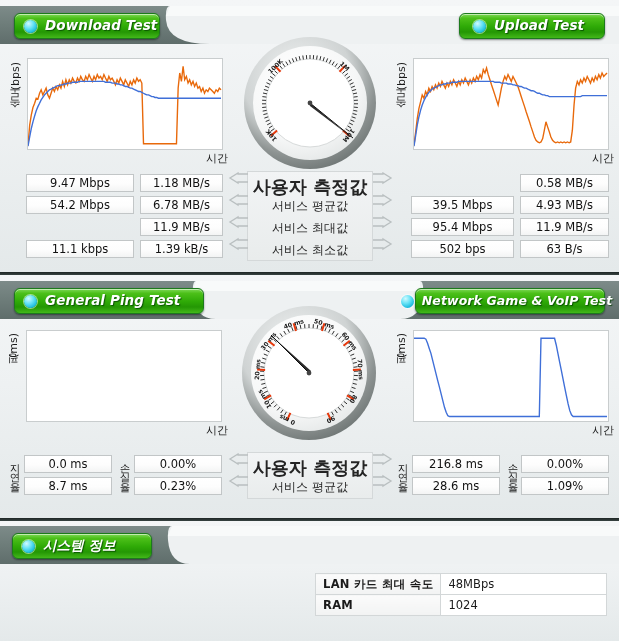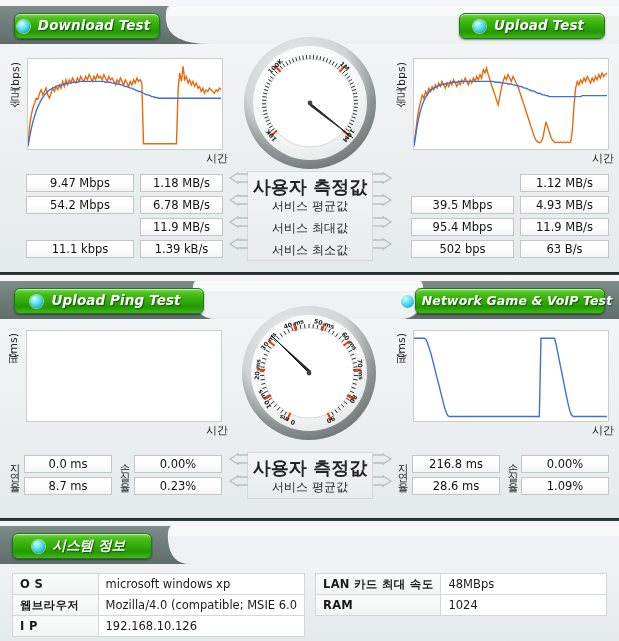--- a/index.html
+++ b/index.html
@@ -34,21 +34,20 @@
   .tab-btn {
     position: absolute;
     height: 26px;
     border-radius: 6px;
     border: 1px solid #1c7a1c;
     background: linear-gradient(180deg,#7ed957 0%,#4cc019 18%,#2faa07 52%,#249704 75%,#43b81a 100%);
     box-shadow: inset 0 1px 0 rgba(255,255,255,.55), 0 1px 2px rgba(0,0,0,.45);
     display: flex; align-items: center; gap: 8px;
     padding: 0 16px 0 9px;
     cursor: pointer;
-    justify-content: center;
   }
   .tab-btn .dot {
     width: 13px; height: 13px; border-radius: 50%;
     background: radial-gradient(circle at 35% 28%, #cffaff 0%, #63e1f5 40%, #18b8dc 75%, #0b87ad 100%);
     box-shadow: 0 0 0 1px rgba(255,255,255,.5);
     flex: 0 0 auto;
   }
   .tab-btn .lbl {
     color: #ffffff;
     font: italic 900 13.5px/1 "DejaVu Sans", sans-serif;
@@ -287,21 +286,21 @@
     </div>
 
     <div class="cell" style="left:26px;top:174px;width:108px">9.47 Mbps</div>
     <div class="cell" style="left:140px;top:174px;width:83px">1.18 MB/s</div>
     <div class="cell" style="left:26px;top:196px;width:108px">54.2 Mbps</div>
     <div class="cell" style="left:140px;top:196px;width:83px">6.78 MB/s</div>
     <div class="cell" style="left:140px;top:218px;width:83px">11.9 MB/s</div>
     <div class="cell" style="left:26px;top:240px;width:108px">11.1 kbps</div>
     <div class="cell" style="left:140px;top:240px;width:83px">1.39 kB/s</div>
 
-    <div class="cell" style="left:520px;top:174px;width:89px">1.12 MB/s</div>
+    <div class="cell" style="left:520px;top:174px;width:89px">0.58 MB/s</div>
     <div class="cell" style="left:411px;top:196px;width:103px">39.5 Mbps</div>
     <div class="cell" style="left:520px;top:196px;width:89px">4.93 MB/s</div>
     <div class="cell" style="left:411px;top:218px;width:103px">95.4 Mbps</div>
     <div class="cell" style="left:520px;top:218px;width:89px">11.9 MB/s</div>
     <div class="cell" style="left:411px;top:240px;width:103px">502 bps</div>
     <div class="cell" style="left:520px;top:240px;width:89px">63 B/s</div>
 
     <div class="plate" style="left:247px;top:171px;width:126px;height:90px"></div>
     <div class="plate-row bold" style="left:247px;top:178px;width:126px">사용자 측정값</div>
     <div class="plate-row" style="left:247px;top:200px;width:126px">서비스 평균값</div>
@@ -337,21 +336,21 @@
     <div class="panel-top-band" style="top:6px"></div>
     <div style="position:absolute;left:0;top:6px;width:619px;height:38px;pointer-events:none">
       <svg width="619" height="38" viewBox="0 0 619 38">
         <path d="M196 0 L420 0 Q424 0 423 14 Q421 38 400 38 L216 38 Q195 38 193 14 Q192 0 196 0 Z" fill="#eef1f2"></path>
         <path d="M196 0 L420 0 L420 10 L193 10 Z" fill="#f8fafa"></path>
       </svg>
     </div>
 
     <div class="tab-btn" style="left:14px;top:13px;width:190px">
       <span class="dot"></span>
-      <span class="lbl">Upload Ping Test</span>
+      <span class="lbl">General Ping Test</span>
     </div>
     <div class="tab-btn small" style="left:415px;top:13px;width:190px;justify-content:center">
       <span class="dot"></span>
       <span class="lbl">Network Game &amp; VoIP Test</span>
     </div>
 
     <div class="axis-y" style="left:8px;top:58px">핑 (ms)</div>
     <div class="graph-box" style="left:26px;top:55px;width:196px;height:92px">
       <svg viewBox="0 0 196 92" preserveAspectRatio="none"></svg>
     </div>
@@ -523,36 +522,20 @@
         <path d="M172 0 L619 0 L619 38 L190 38 Q170 38 168 14 Q167 0 172 0 Z" fill="#eef1f2"></path>
         <path d="M172 0 L619 0 L619 10 L168 10 Z" fill="#f8fafa"></path>
       </svg>
     </div>
 
     <div class="tab-btn" style="left:12px;top:12px;width:140px">
       <span class="dot"></span>
       <span class="lbl">시스템 정보</span>
     </div>
 
-    <table class="sysinfo" style="left:12px;top:52px;width:293px">
-      <tbody>
-        <tr>
-          <td class="k" style="width:110px">O S</td>
-          <td>microsoft windows xp</td>
-        </tr>
-        <tr>
-          <td class="k">웹브라우저</td>
-          <td>Mozilla/4.0 (compatible; MSIE 6.0</td>
-        </tr>
-        <tr>
-          <td class="k">I P</td>
-          <td>192.168.10.126</td>
-        </tr>
-      </tbody>
-    </table>
 
     <table class="sysinfo" style="left:315px;top:52px;width:292px">
       <tbody>
         <tr>
           <td class="k" style="width:108px">LAN 카드 최대 속도</td>
           <td>48MBps</td>
         </tr>
         <tr>
           <td class="k">RAM</td>
           <td>1024</td>

